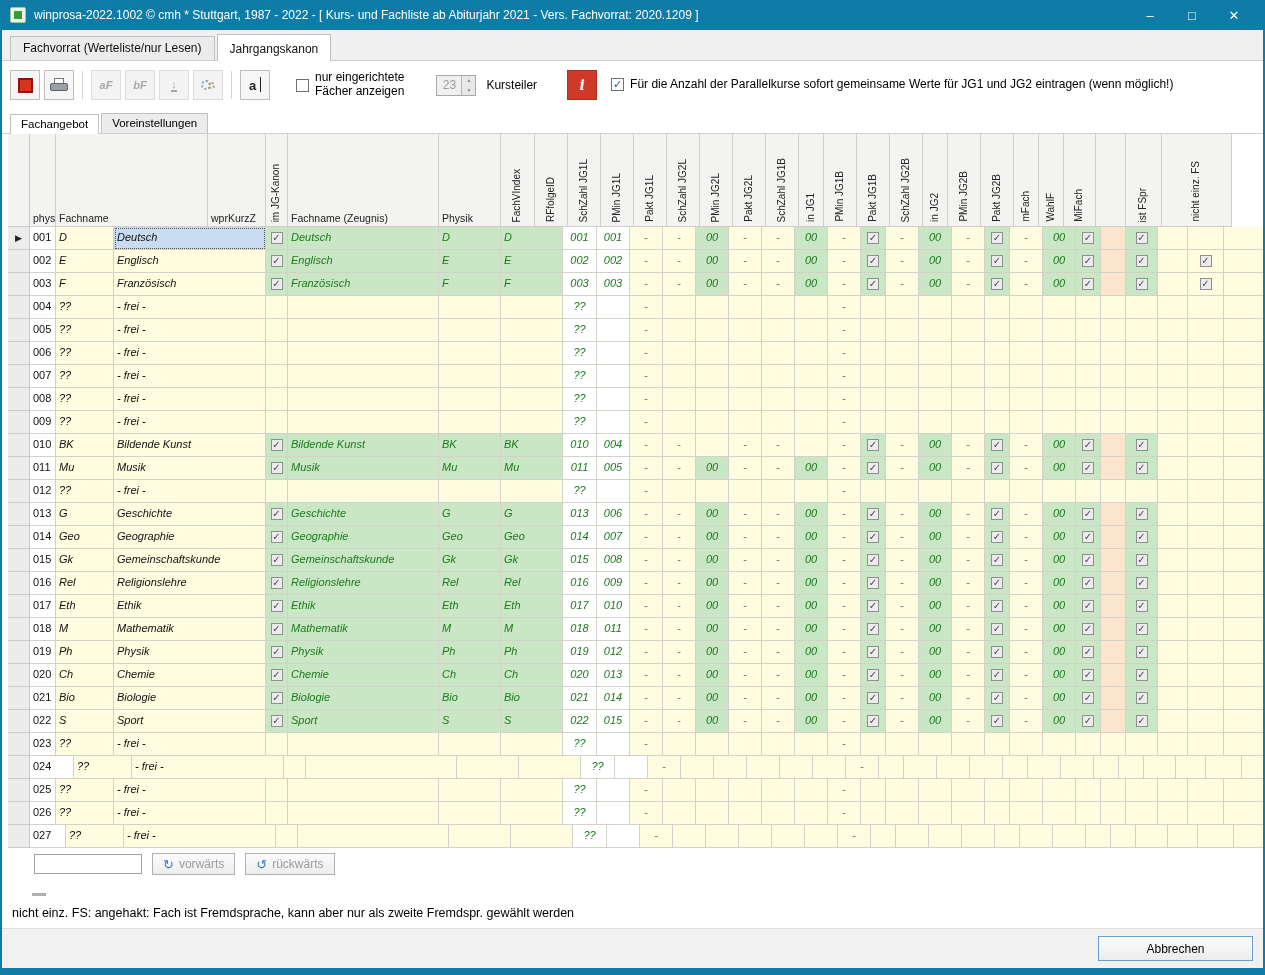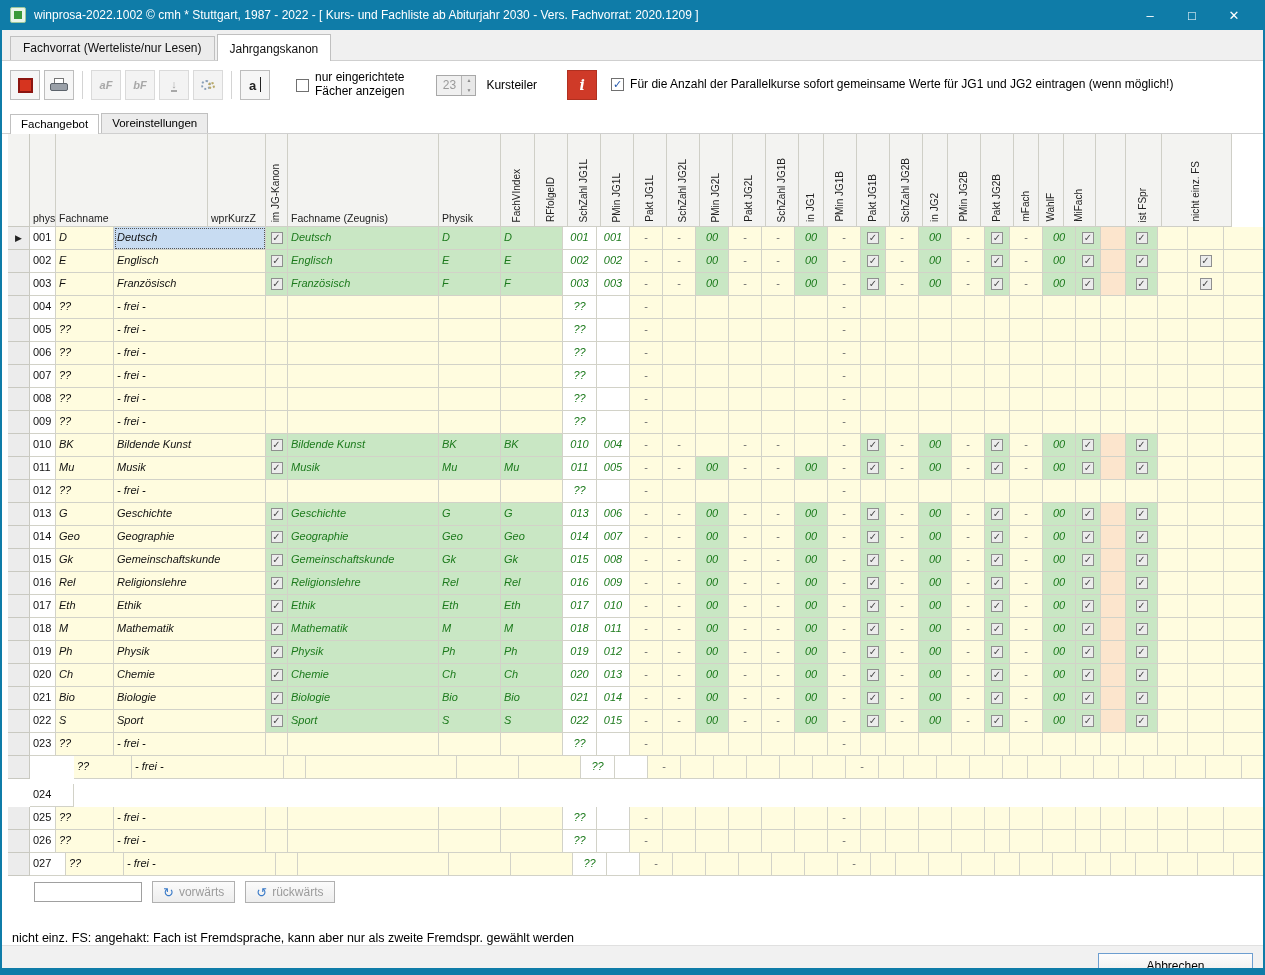--- a/index.html
+++ b/index.html
@@ -98,21 +98,21 @@
   .red-ring{display:inline-block;border:4px solid var(--highlight_red);border-radius:10px;padding:2px 3px;
     box-shadow:0 0 3px rgba(200,0,0,.45);background:transparent;}
 </style>
 </head>
 <body>
 
 <div class="window">
 
   <div class="titlebar">
     <span class="appicon"></span>
-    <span class="titletext">winprosa-2022.1002 © cmh * Stuttgart, 1987 - 2022 - [ Kurs- und Fachliste ab Abiturjahr 2030 - Vers. Fachvorrat: 2020.1209 ]</span>
+    <span class="titletext">winprosa-2022.1002 © cmh * Stuttgart, 1987 - 2022 - [ Kurs- und Fachliste ab Abiturjahr 2021 - Vers. Fachvorrat: 2020.1209 ]</span>
     <span class="winbtns">
       <span class="winbtn">–</span>
       <span class="winbtn">□</span>
       <span class="winbtn">✕</span>
     </span>
   </div>
 
   <div class="tabstrip">
     <div class="mtab">Fachvorrat (Werteliste/nur Lesen)</div>
     <div class="mtab active">Jahrgangskanon</div>
@@ -1000,21 +1000,21 @@
             <div class="g-cell c-yellow" style="width: 33px;"></div>
             <div class="g-cell c-yellow ctr" style="width: 25px;"></div>
             <div class="g-cell c-yellow" style="width: 25px;"></div>
             <div class="g-cell c-yellow ctr" style="width: 32px;"></div>
             <div class="g-cell c-yellow" style="width: 30px;"></div>
             <div class="g-cell c-yellow ctr" style="width: 36px;"></div>
             <div class="g-cell c-yellow ctr" style="width: 70px;"></div>
           </div>
           <div class="g-row">
             <div class="g-ind"></div>
-            <div class="g-cell c-white t-plain" style="width: 44px; margin-top: 28px;">024</div>
+            <div class="g-cell c-white t-plain" style="width: 44px;">024</div>
             <div class="g-cell c-yellow" style="width: 58px;">??</div>
             <div class="g-cell c-yellow" style="width: 152px;">- frei -</div>
             <div class="g-cell c-yellow ctr" style="width: 22px;"></div>
             <div class="g-cell c-yellow" style="width: 151px;"></div>
             <div class="g-cell c-yellow" style="width: 62px;"></div>
             <div class="g-cell c-yellow" style="width: 62px;"></div>
             <div class="g-cell c-white t-green ctr" style="width: 34px;">??</div>
             <div class="g-cell c-white" style="width: 33px;"></div>
             <div class="g-cell c-yellow t-dash" style="width: 33px;">-</div>
             <div class="g-cell c-yellow" style="width: 33px;"></div>

